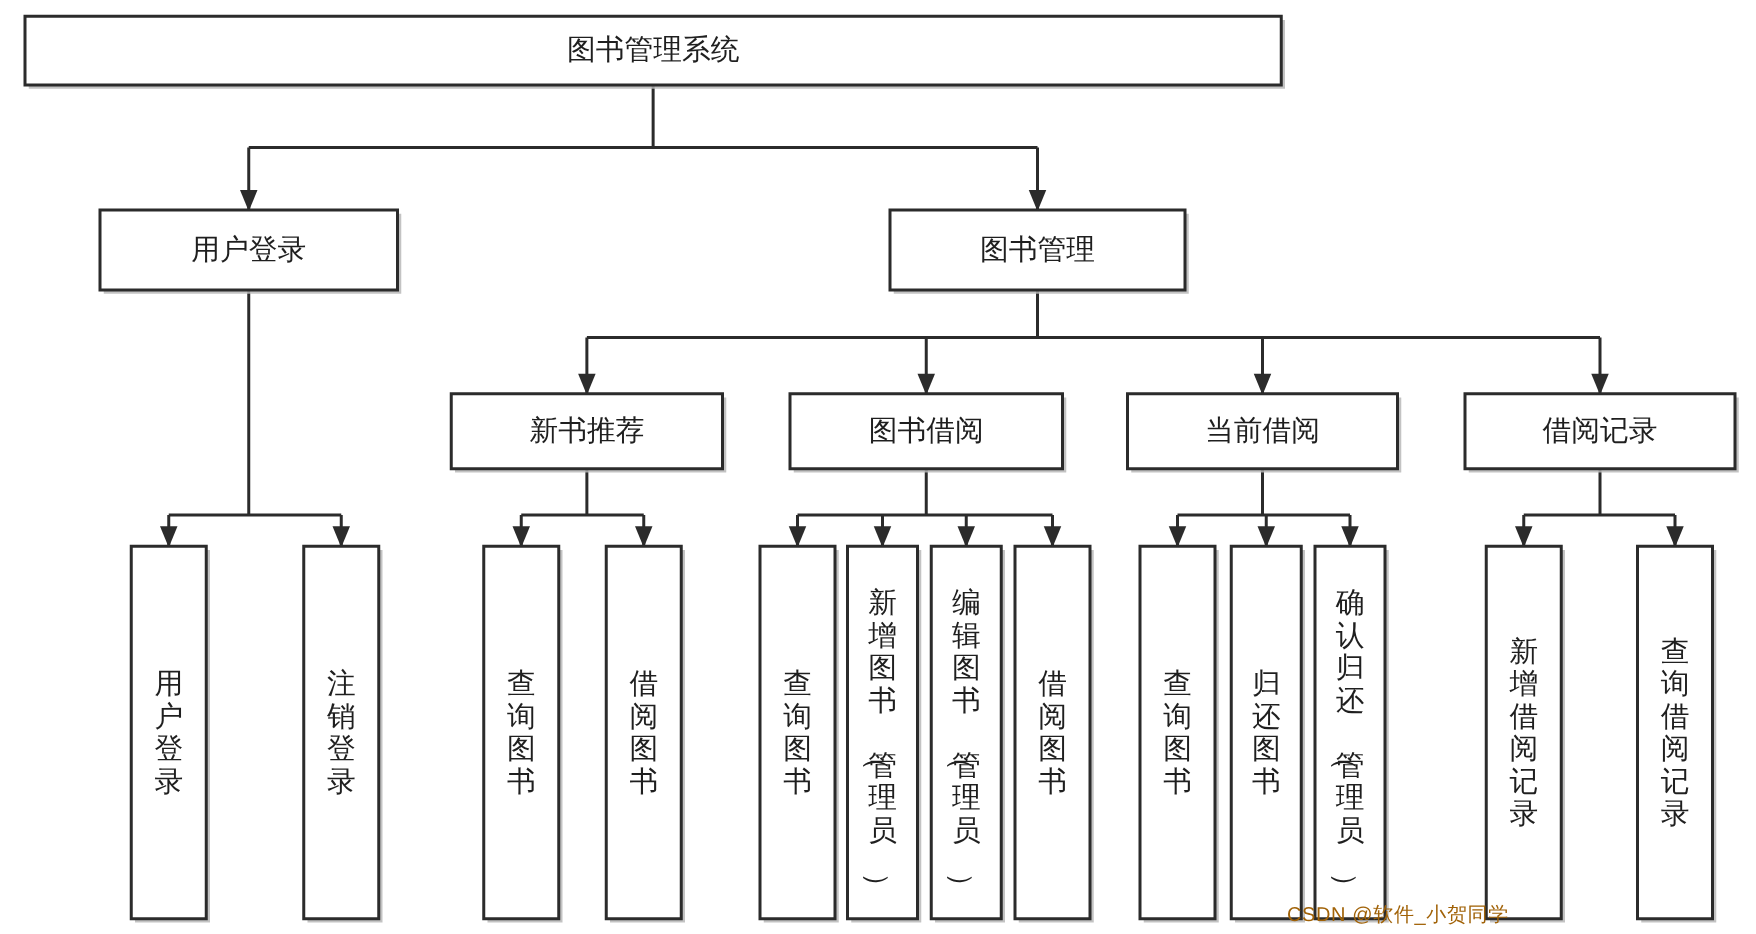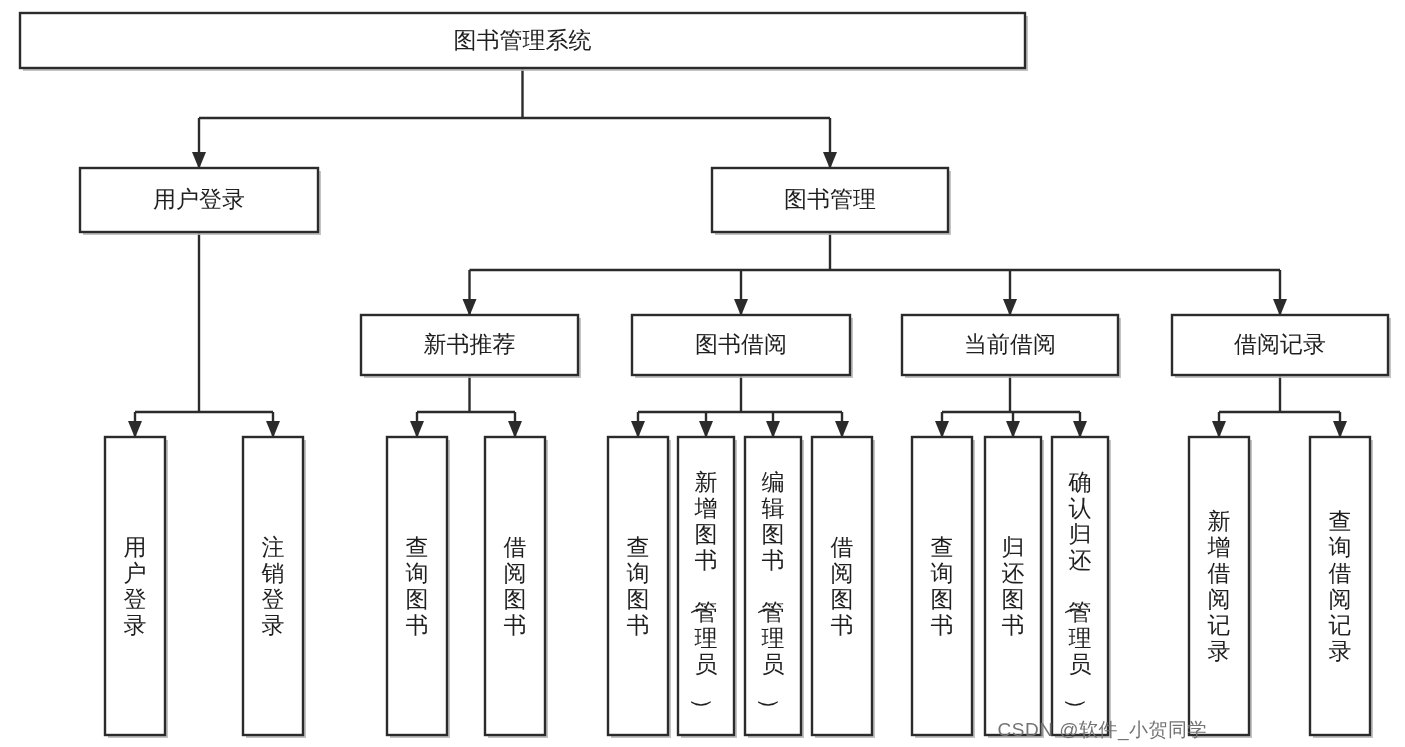--- a/index.html
+++ b/index.html
@@ -61,22 +61,22 @@
     font-size: 23px;
     fill: #1f1f1f;
     text-anchor: middle;
     white-space: pre;
   }
   .watermark {
     position: absolute;
     right: 12px;
     bottom: 4px;
     font-family: "Liberation Sans", "DejaVu Sans", sans-serif;
-    font-size: 19px;
-    color: #737373;
+    font-size: 16px;
+    color: #a16207;
     letter-spacing: 0.5px;
     user-select: none;
     pointer-events: none;
   }
 </style>
 </head>
 <body>
 
 <div id="diagram-root">
   <svg class="flow" viewBox="0 0 1405 747">

